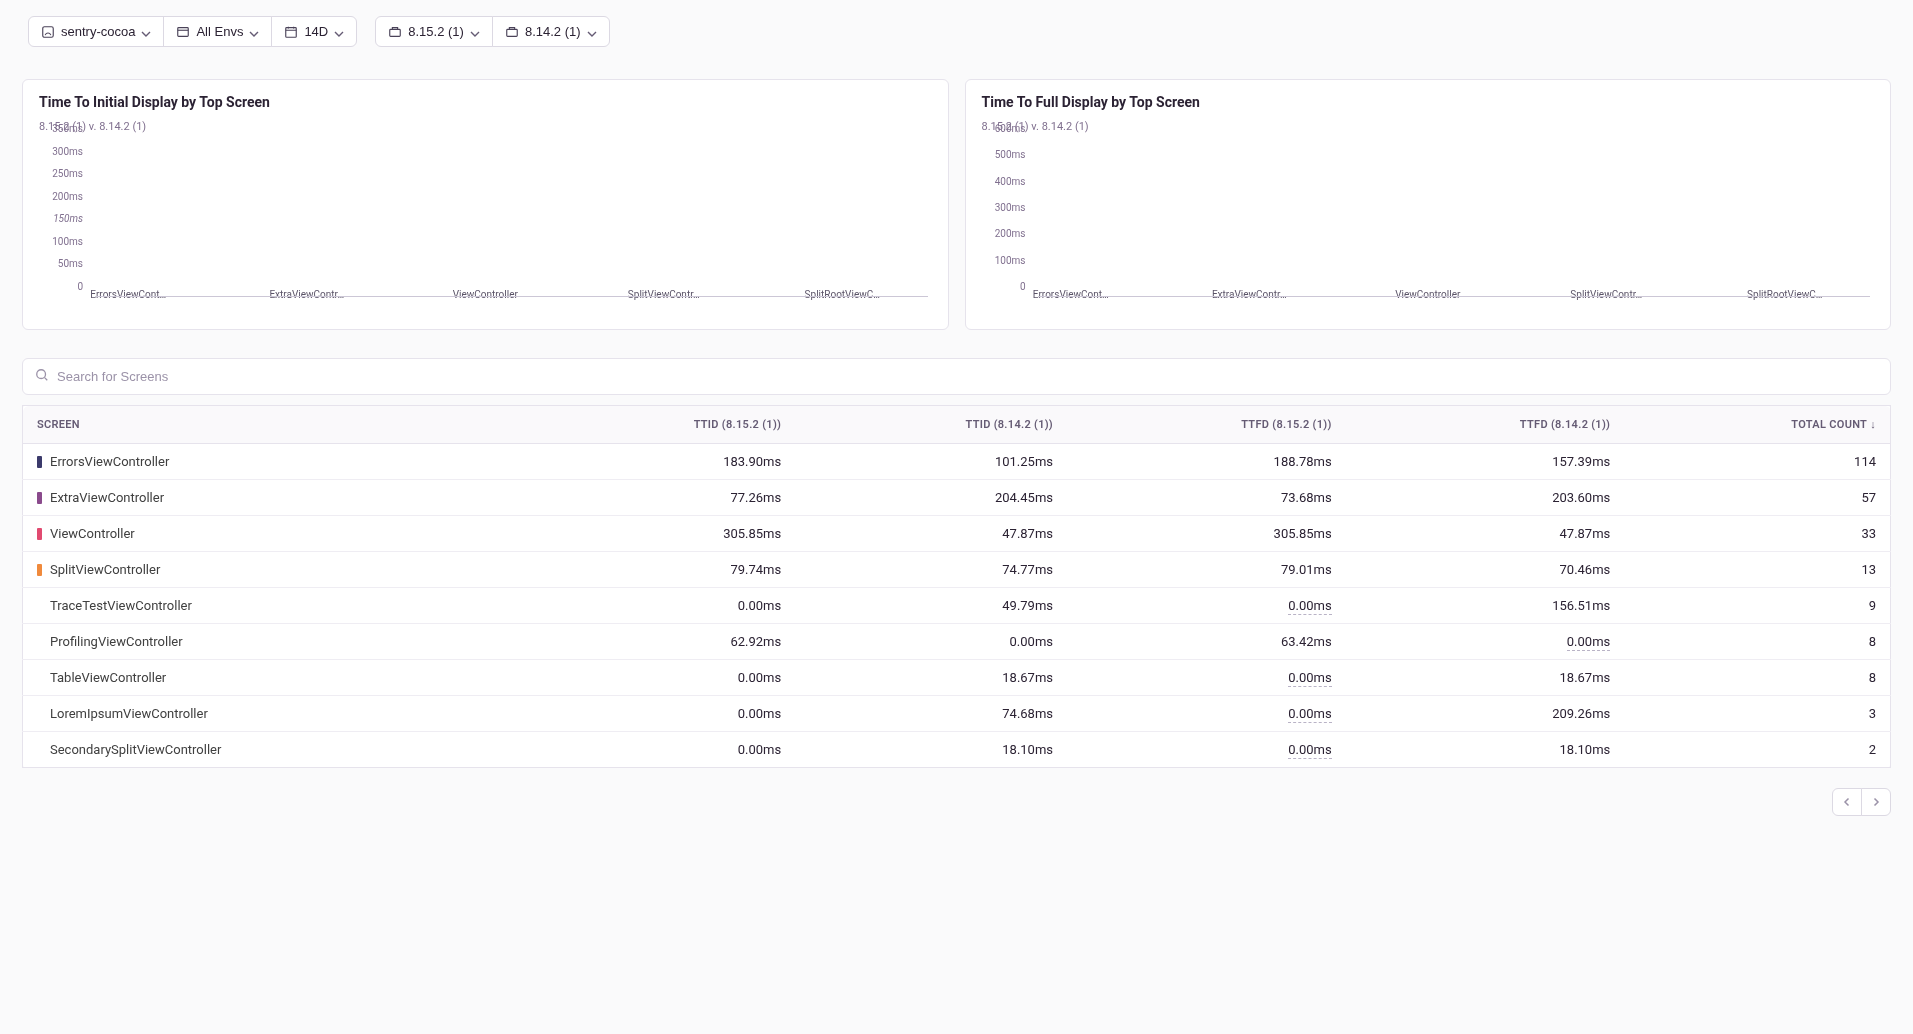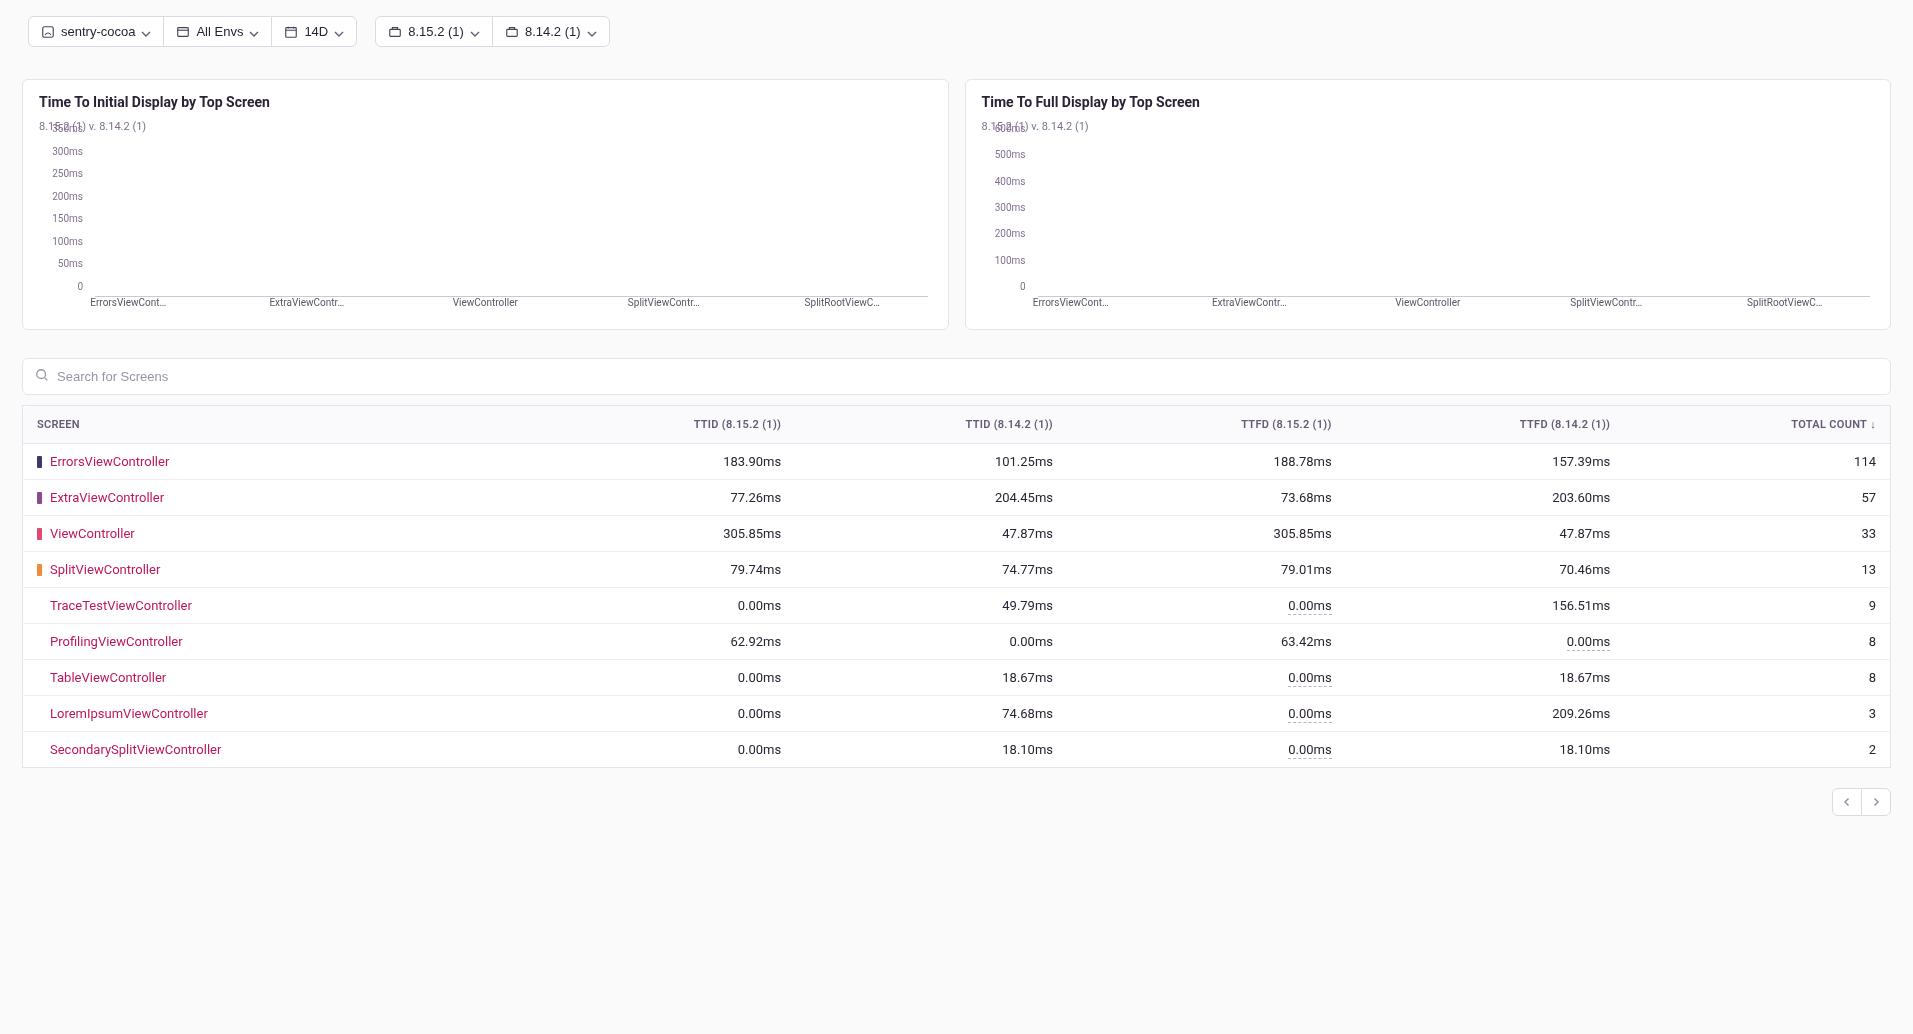--- a/index.html
+++ b/index.html
@@ -78,21 +78,21 @@
   position: absolute;
   bottom: 0;
   display: flex;
   align-items: flex-end;
   justify-content: center;
   gap: 4px;
 }
 .bar { width: 44px; border-radius: 1px 1px 0 0; }
 .x-label {
   position: absolute;
-  bottom: 4px; height: 18px;
+  bottom: 12px; height: 18px;
   font-size: 10px; color: #5b5468;
   text-align: center;
   white-space: nowrap; overflow: hidden; text-overflow: ellipsis;
 }
 
 .search-wrap { padding: 12px 22px 0 22px; }
 .search {
   display: flex; align-items: center; gap: 8px;
   background: #fff;
   border: 1px solid #e6e3ec;
@@ -129,21 +129,21 @@
   padding: 10px 14px;
   border-bottom: 1px solid #efedf3;
   text-align: right;
   font-size: 13px;
   color: #2b2233;
 }
 tbody tr:last-child td { border-bottom: none; }
 tbody td:first-child { text-align: left; }
 .screen-cell { display: flex; align-items: center; gap: 8px; }
 .dot { width: 5px; height: 12px; border-radius: 1px; flex-shrink: 0; }
-.link { color: #be185d; text-decoration: none; cursor: pointer; }
+.link { color: #404040; text-decoration: none; cursor: pointer; }
 .dotted { border-bottom: 1px dashed #b9b3c6; padding-bottom: 1px; }
 .sort-arrow { font-size: 11px; margin-left: 3px; }
 
 .pager {
   display: flex; justify-content: flex-end; gap: 0;
   padding: 0 22px 20px 22px;
 }
 .pager button {
   background: #fff; border: 1px solid #dcd9e3;
   width: 30px; height: 28px; cursor: pointer;
@@ -232,21 +232,21 @@
       <div class="chart-area" id="chart-0">
           <div class="x-label" style="left: 0%; width: 20%;">ErrorsViewCont…</div>
           <div class="x-label" style="left: 20%; width: 20%;">ExtraViewContr…</div>
           <div class="x-label" style="left: 40%; width: 20%;">ViewController</div>
           <div class="x-label" style="left: 60%; width: 20%;">SplitViewContr…</div>
           <div class="x-label" style="left: 80%; width: 20%;">SplitRootViewC…</div>
           <div class="y-axis">
             <div class="y-tick" style="bottom: 0%;">0</div>
             <div class="y-tick" style="bottom: 14.2857%;">50ms</div>
             <div class="y-tick" style="bottom: 28.5714%;">100ms</div>
-            <div class="y-tick" style="bottom: 42.8571%;">150ms</div>
+            <div class="y-tick" style="bottom: 42.8571%; font-style: italic;">150ms</div>
             <div class="y-tick" style="bottom: 57.1429%;">200ms</div>
             <div class="y-tick" style="bottom: 71.4286%;">250ms</div>
             <div class="y-tick" style="bottom: 85.7143%;">300ms</div>
             <div class="y-tick" style="bottom: 100%;">350ms</div>
           </div>
           <div class="plot">
             <div class="group" style="left: 0%; width: 20%;">
               <div class="bar" style="height: 52.5429%; background: rgb(59, 58, 107);"></div>
               <div class="bar" style="height: 28.9286%; background: rgb(107, 106, 176);"></div>
             </div>

